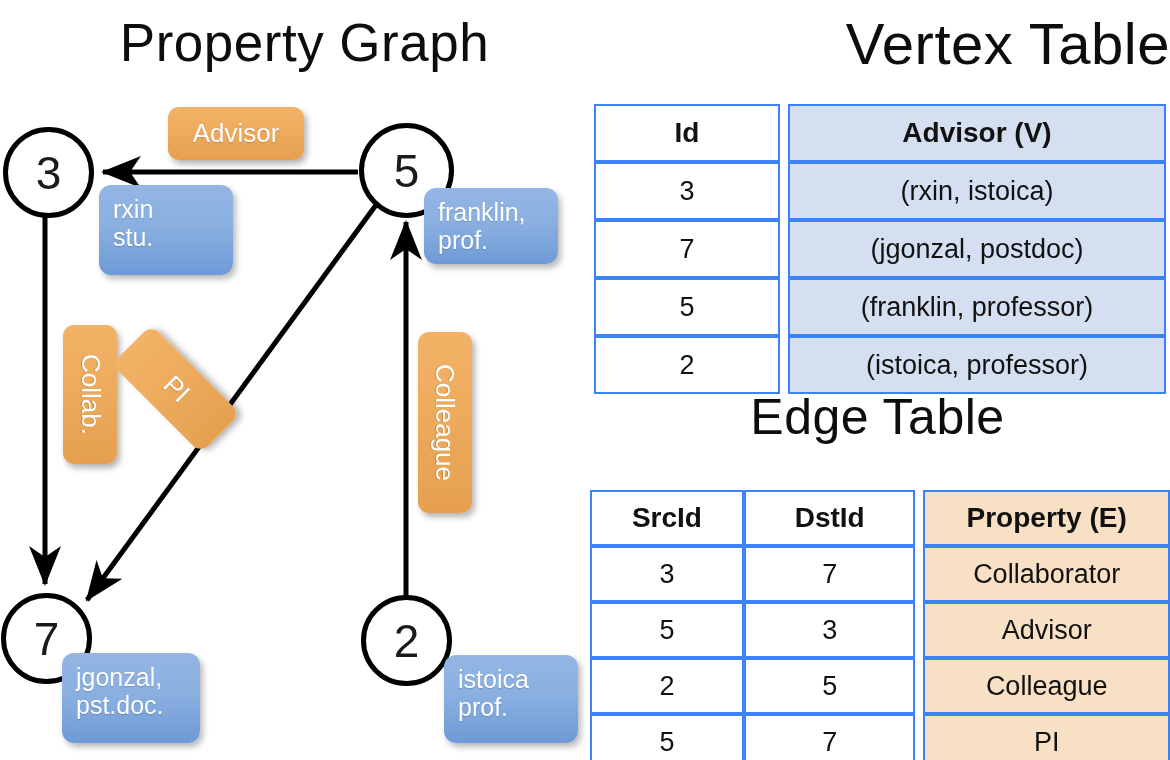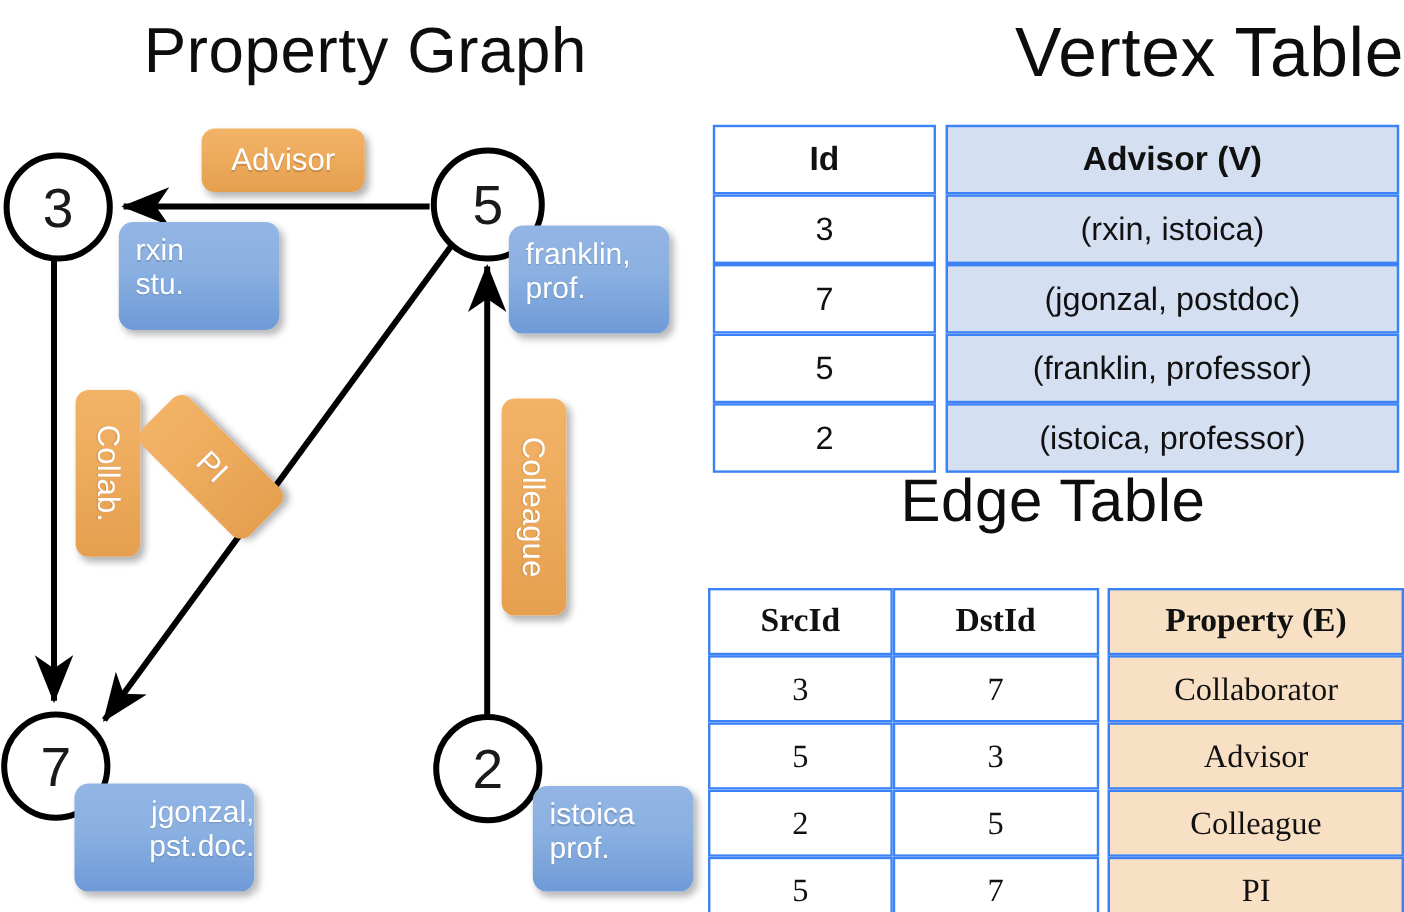--- a/index.html
+++ b/index.html
@@ -137,21 +137,21 @@
     background: transparent !important;
     padding: 0 !important;
   }
   .blue-cell { background: #d4dff1 !important; }
   .orange-cell { background: #f8e0c5 !important; }
 
   #vertex-table { left: 594px; top: 104px; }
   #vertex-table th, #vertex-table td { height: 54px; }
 
   #edge-table { left: 590px; top: 490px; }
-  #edge-table th, #edge-table td { height: 52px; font-family: Liberation Serif, serif; }
+  #edge-table th, #edge-table td { height: 52px; }
 </style>
 </head>
 <body>
 
 <div class="title" id="title-property-graph">Property Graph</div>
 
 <div class="title" id="title-vertex-table">Vertex Table</div>
 
 <div class="title" id="title-edge-table">Edge Table</div>
 
@@ -179,26 +179,26 @@
 
   <div class="vertex-circle" style="left:1px; top:593px; width:91px; height:91px;">7</div>
 
   <div class="vertex-circle" style="left:361px; top:595px; width:91px; height:91px;">2</div>
 
   <div class="prop-box" style="left:62px; top:185px; width:134px; height:90px;margin-left:37px;">
     <div>rxin</div>
     <div>stu.</div>
   </div>
 
-  <div class="prop-box" style="left:424px; top:188px; width:134px; height:90px;">
+  <div class="prop-box" style="left:424px; top:188px; width:134px; height:76px;">
     <div>franklin,</div>
     <div>prof.</div>
   </div>
 
-  <div class="prop-box" style="left:62px; top:653px; width:150px; height:90px;text-align:right;">
+  <div class="prop-box" style="left:62px; top:653px; width:138px; height:90px;">
     <div>jgonzal,</div>
     <div>pst.doc.</div>
   </div>
 
   <div class="prop-box" style="left:444px; top:655px; width:134px; height:88px;">
     <div>istoica</div>
     <div>prof.</div>
   </div>
 
   <div class="edge-label" style="left:168px; top:107px; width:136px; height:53px;">

